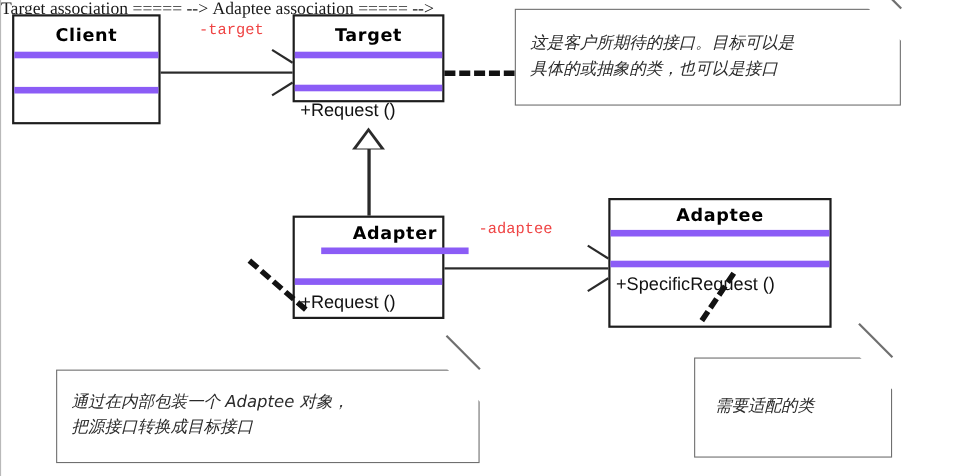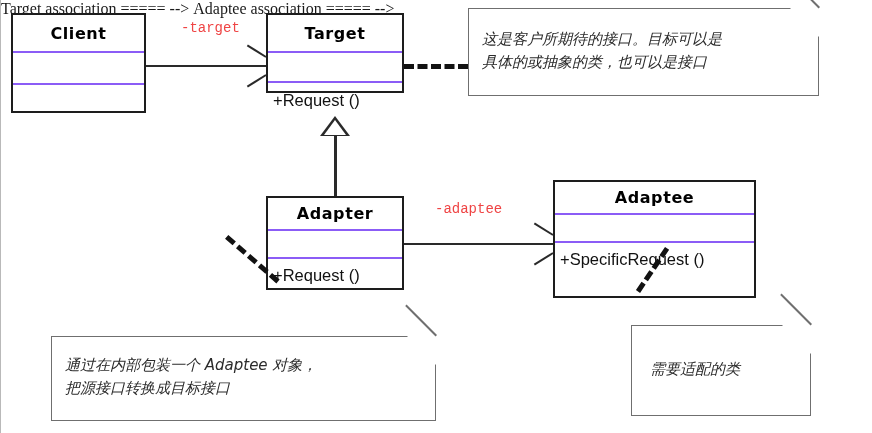--- a/index.html
+++ b/index.html
@@ -4,21 +4,21 @@
 <style>
   html,body{margin:0;padding:0;background:#ffffff;}
   body{width:872px;height:433px;overflow:hidden;
        font-family:"Liberation Serif",serif;color:#1a1a1a;}
   #stage{position:relative;width:872px;height:433px;background:#fff;
          border-left:1px solid #b9b9b9;box-sizing:border-box;}
 
   
   .uml-class{position:absolute;box-sizing:border-box;
              border:2px solid #1d1d1d;background:#fff;}
-  .uml-row{box-sizing:border-box;width:100%;border-bottom:2px solid #8b5cf6;
+  .uml-row{box-sizing:border-box;width:100%;border-bottom:6px solid #8b5cf6;
            display:flex;align-items:center;}
   .uml-row:last-child{border-bottom:none;}
   .uml-name{justify-content:center;font-family:"DejaVu Sans",sans-serif;
             font-weight:bold;font-size:16px;letter-spacing:.6px;color:#000;}
   .uml-op{justify-content:flex-start;padding-left:5px;
           font-family:Liberation Sans, sans-serif;font-size:16.5px;color:#111;}
   .uml-empty{}
 
   
   .solid-line{position:absolute;background:#2a2a2a;}
@@ -71,21 +71,21 @@
 
   
   <div class="uml-class" style="left:265px;top:13px;width:138px;height:80px;">
     <div class="uml-row uml-name" style="height:38px;">Target</div>
     <div class="uml-row uml-empty" style="height:30px;"></div>
     <div class="uml-row uml-op" style="height:34px;">+Request ()</div>
   </div>
 
   
   <div class="uml-class" style="left:265px;top:196px;width:138px;height:94px;">
-    <div class="uml-row uml-name" style="height:33px;">Adapter</div>
+    <div class="uml-row uml-name" style="height:33px;margin-left:24px;">Adapter</div>
     <div class="uml-row uml-empty" style="height:28px;"></div>
     <div class="uml-row uml-op" style="height:33px;">+Request ()</div>
   </div>
 
   
   <div class="uml-class" style="left:552px;top:180px;width:203px;height:118px;">
     <div class="uml-row uml-name" style="height:33px;">Adaptee</div>
     <div class="uml-row uml-empty" style="height:28px;"></div>
     <div class="uml-row uml-op" style="height:33px;">+SpecificRequest ()</div>
   </div>

